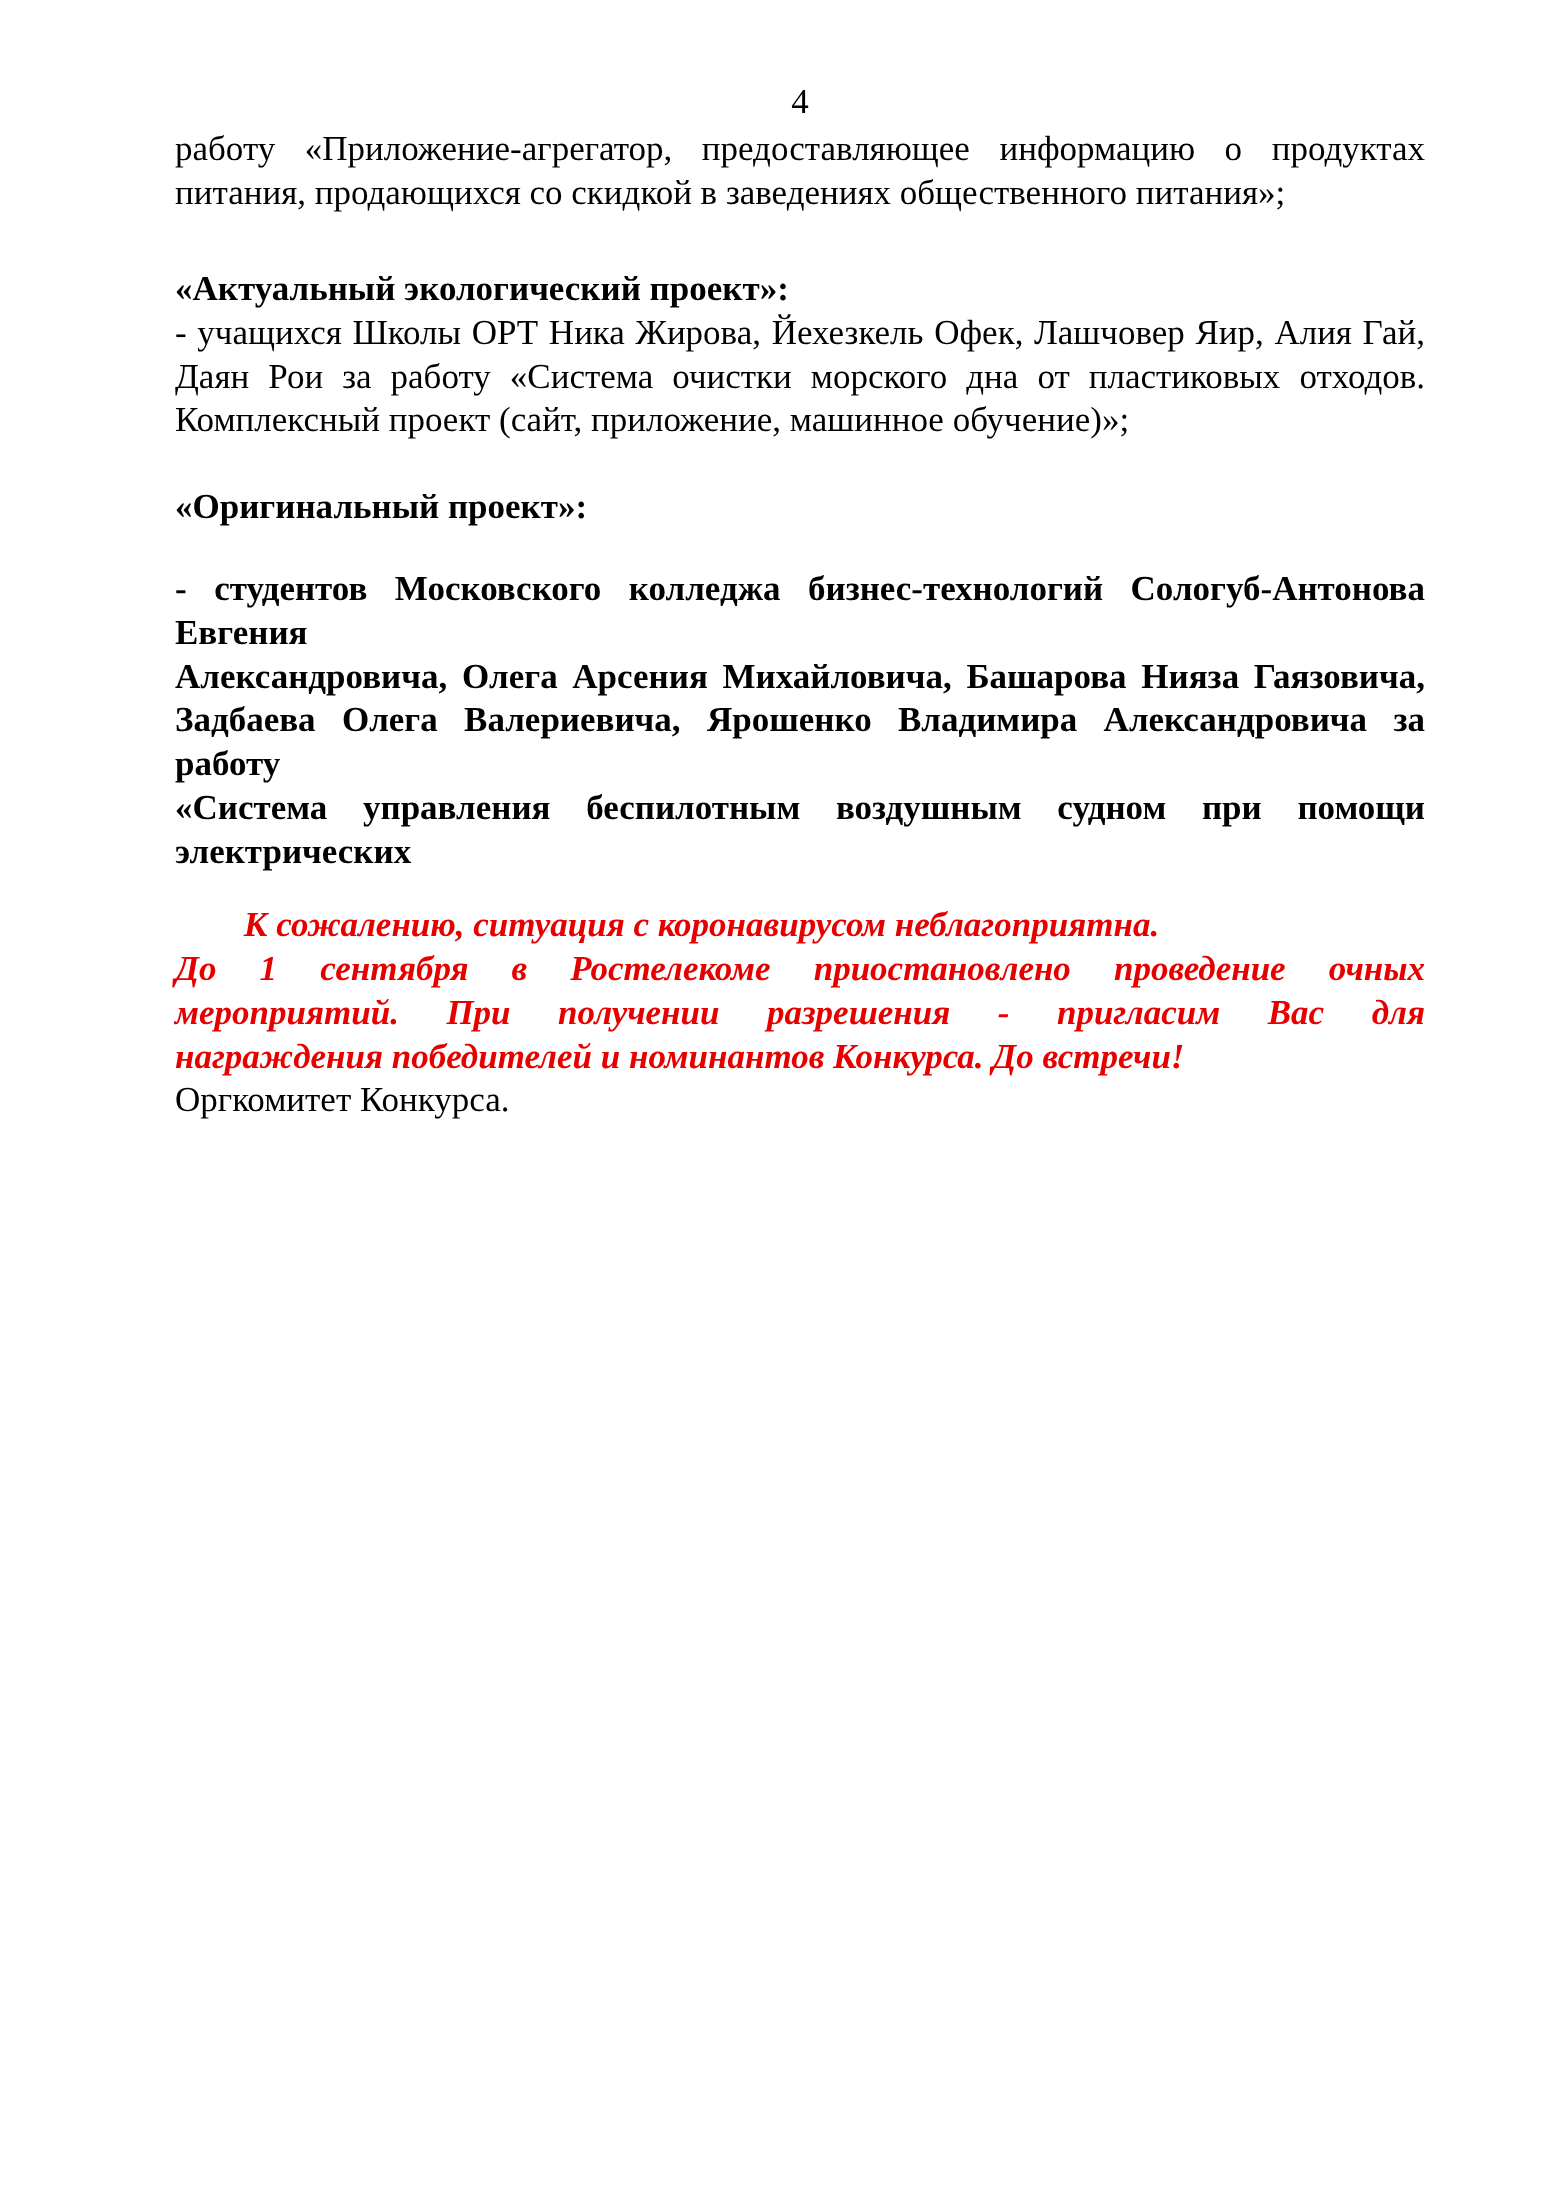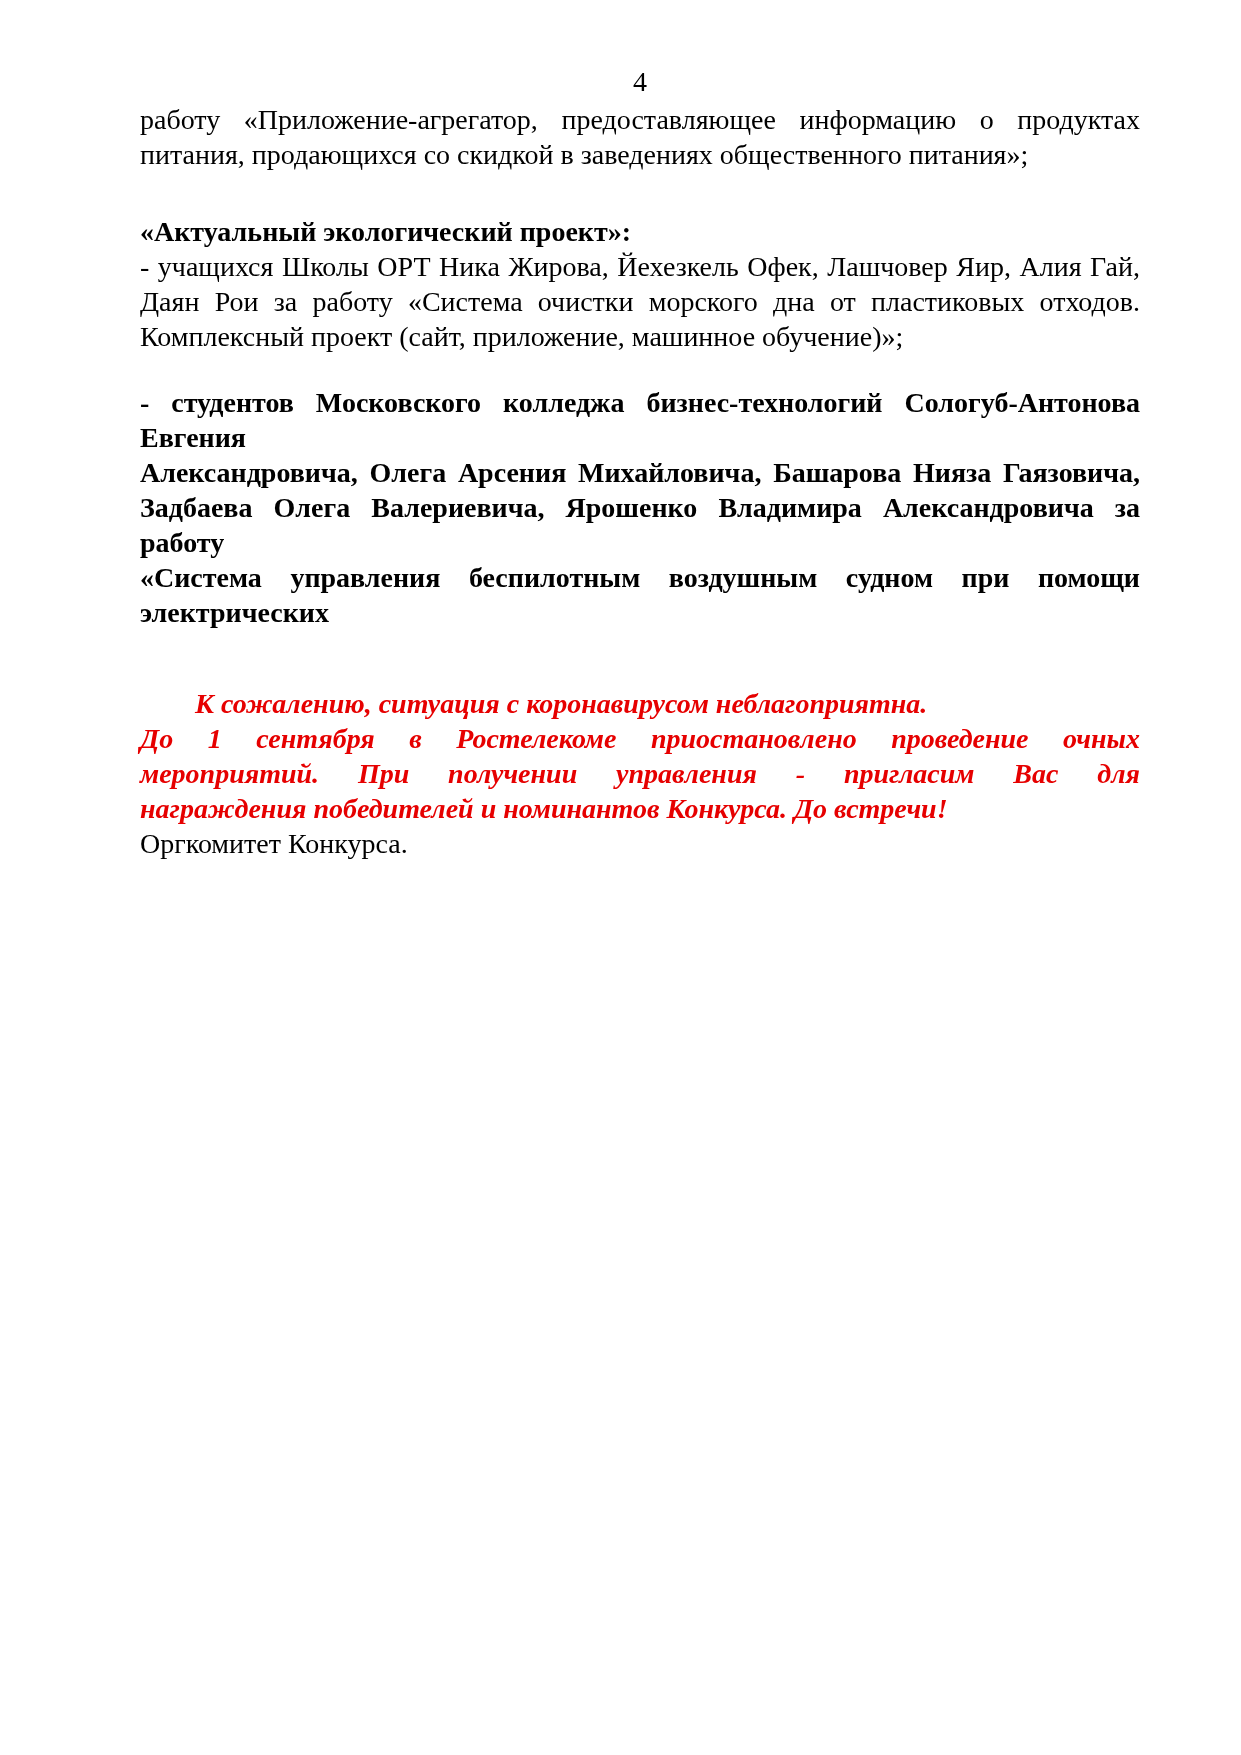--- a/index.html
+++ b/index.html
@@ -34,21 +34,21 @@
   .b { font-weight: bold; }
   .red {
     color: var(--accent-red, #e60000);
     font-weight: bold;
     font-style: italic;
   }
   .p-first      { margin-top: 3px; }
   .sec1         { margin-top: 42px; }
   .sec2-head    { margin-top: 34px; }
   .sec2-body    { margin-top: 31px; font-weight: bold; }
-  .notice       { margin-top: 56px; }
+  .notice       { margin-top: 24px; }
   .notice-first { text-indent: 55px; }
   .signature    { }
 </style>
 </head>
 <body>
 
 <div class="page" style="color: rgb(0, 0, 0);">
   <div class="content">
 
     <div class="line page-num">4</div>
@@ -58,31 +58,32 @@
       <div class="line">питания, продающихся со скидкой в заведениях общественного питания»;</div>
     </div>
 
     <div class="sec1">
       <div class="line b">«Актуальный экологический проект»:</div>
       <div class="line jf">- учащихся Школы ОРТ Ника Жирова, Йехезкель Офек, Лашчовер Яир, Алия Гай,</div>
       <div class="line jf">Даян Рои за работу «Система очистки морского дна от пластиковых отходов.</div>
       <div class="line">Комплексный проект (сайт, приложение, машинное обучение)»;</div>
     </div>
 
+    <div class="sec2-head line b">«Оригинальный проект»:</div>
 
     <div class="sec2-body">
       <div class="line jf">- студентов Московского колледжа бизнес-технологий Сологуб-Антонова Евгения</div>
       <div class="line jf">Александровича, Олега Арсения Михайловича, Башарова Нияза Гаязовича,</div>
       <div class="line jf">Задбаева Олега Валериевича, Ярошенко Владимира Александровича за работу</div>
       <div class="line jf">«Система управления беспилотным воздушным судном при помощи электрических</div>
     </div>
 
     <div class="notice">
       <div class="line red notice-first">К сожалению, ситуация с коронавирусом неблагоприятна.</div>
       <div class="line red jf">До 1 сентября в Ростелекоме приостановлено проведение очных</div>
-      <div class="line red jf">мероприятий. При получении управления - пригласим Вас для</div>
+      <div class="line red jf">мероприятий. При получении разрешения - пригласим Вас для</div>
       <div class="line red">награждения победителей и номинантов Конкурса. До встречи!</div>
     </div>
 
     <div class="signature line">Оргкомитет Конкурса.</div>
 
   </div>
 </div>
 
 </body></html>

